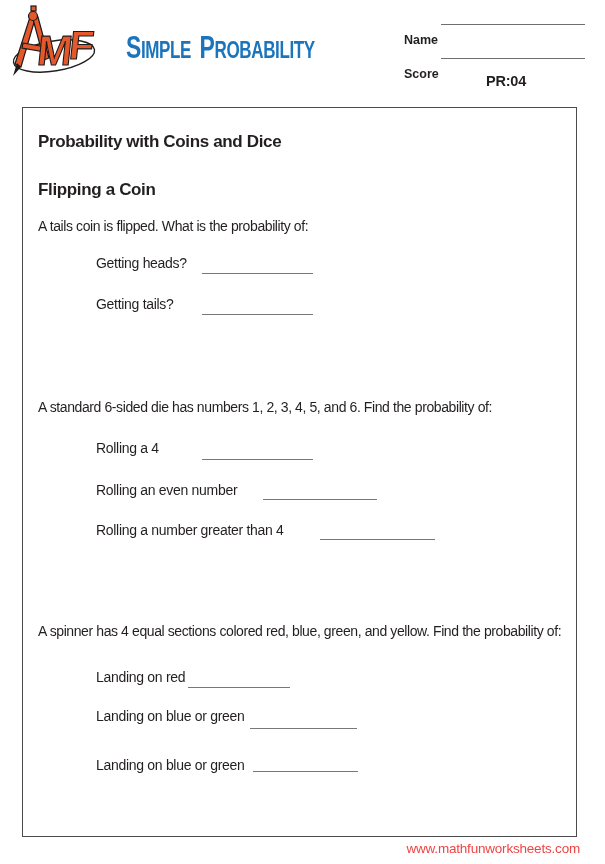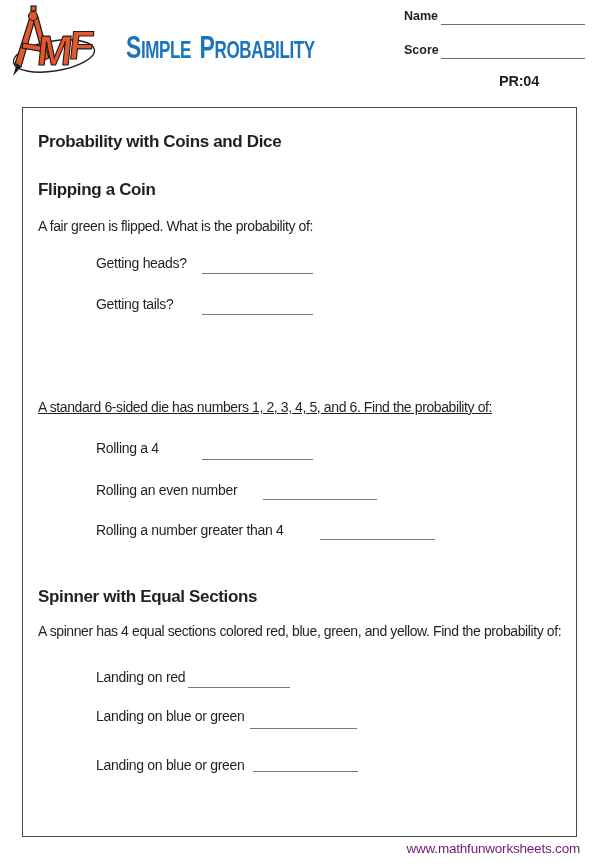--- a/index.html
+++ b/index.html
@@ -21,55 +21,55 @@
   
   .logo{position:absolute;left:8px;top:5px;width:90px;height:74px;}
   .title{
     position:absolute;left:126px;top:30px;
     transform:scaleX(0.74);transform-origin:left top;
     white-space:nowrap;color:var(--blue);font-weight:700;
   }
   .tword{display:inline-block;font-size:23px;text-transform:uppercase;letter-spacing:-0.5px;}
   .tword::first-letter{font-size:31px;}
   .tword+.tword{margin-left:7px;}
-  .hdr-label{position:absolute;font-size:12.5px;font-weight:600;color:var(--text);}
+  .hdr-label{position:absolute;font-size:12.5px;font-weight:600;color:var(--text);margin-top:24px;}
   .hdr-line{position:absolute;width:144px;border-top:1.6px solid #6D6E71;}
   .name-label{left:404px;top:9px;}
   .name-line{left:441px;top:24px;}
   .score-label{left:404px;top:43px;}
   .score-line{left:441px;top:58px;}
-  .code{position:absolute;left:499px;top:73px;font-size:14.5px;font-weight:700;letter-spacing:-0.2px;}
+  .code{position:absolute;left:486px;top:73px;font-size:14.5px;font-weight:700;letter-spacing:-0.2px;}
   
   .box{
     position:absolute;left:22px;top:107px;width:553px;height:728px;
     border:1.5px solid var(--border);background:#fff;
   }
   .h{position:absolute;left:38px;font-size:17px;font-weight:700;letter-spacing:-0.35px;white-space:nowrap;}
   .p{position:absolute;left:38px;width:545px;font-size:14px;letter-spacing:-0.4px;line-height:20px;}
   .lbl{position:absolute;left:96px;font-size:14px;letter-spacing:-0.3px;white-space:nowrap;text-align:center;}
   .ln{position:absolute;border-top:1.6px solid var(--line);}
   .h-main{top:132px;}
   .h-coin{top:180px;}
   .p-coin{top:216px;}
   .lbl-heads{top:255px;} .ln-heads{left:202px;top:273px;width:111px;}
   .lbl-tails{top:296px;} .ln-tails{left:202px;top:314px;width:111px;}
   .h-die{top:358px;}
-  .p-die{top:397px;white-space:nowrap;text-decoration:underline;}
+  .p-die{top:397px;white-space:nowrap;}
   .lbl-r4{top:440px;}    .ln-r4{left:202px;top:459px;width:111px;}
   .lbl-even{top:482px;}  .ln-even{left:263px;top:499px;width:114px;}
   .lbl-gt{top:522px;}    .ln-gt{left:320px;top:539px;width:115px;}
   .h-spin{top:587px;}
   .p-spin{top:621px;}
   .lbl-red{top:669px;}   .ln-red{left:188px;top:687px;width:102px;}
   .lbl-bg1{top:708px;}   .ln-bg1{left:250px;top:728px;width:107px;}
   .lbl-bg2{top:757px;}   .ln-bg2{left:253px;top:771px;width:105px;}
   
   .footer{
     position:absolute;right:25px;top:841px;
-    font-size:13.5px;color:#701a75;letter-spacing:-0.2px;
+    font-size:13.5px;color:#ef4444;letter-spacing:-0.2px;
   }
 </style>
 </head>
 <body>
 
 <div class="page">
 
   <svg class="logo" viewBox="0 0 90 74" xmlns="http://www.w3.org/2000/svg">
     <ellipse cx="46" cy="51" rx="41" ry="15" transform="rotate(-9 46 51)" fill="none" stroke="#231F20" stroke-width="1.4"></ellipse>
     <polygon points="22,12 27,14 13,62 7,59" fill="#E4582C" stroke="#1A1A1A" stroke-width="1.2"></polygon>
@@ -91,35 +91,34 @@
   <div class="hdr-line name-line"></div>
   <div class="hdr-label score-label">Score</div>
   <div class="hdr-line score-line"></div>
   <div class="code">PR:04</div>
 
   <div class="box"></div>
 
   <div class="h h-main">Probability with Coins and Dice</div>
 
   <div class="h h-coin">Flipping a Coin</div>
-  <div class="p p-coin">A fair green is flipped. What is the probability of:</div>
+  <div class="p p-coin">A tails coin is flipped. What is the probability of:</div>
   <div class="lbl lbl-heads">Getting heads?</div>
   <div class="ln ln-heads"></div>
   <div class="lbl lbl-tails">Getting tails?</div>
   <div class="ln ln-tails"></div>
 
   <div class="p p-die">A standard 6-sided die has numbers 1, 2, 3, 4, 5, and 6. Find the probability of:</div>
   <div class="lbl lbl-r4">Rolling a 4</div>
   <div class="ln ln-r4"></div>
   <div class="lbl lbl-even">Rolling an even number</div>
   <div class="ln ln-even"></div>
   <div class="lbl lbl-gt">Rolling a number greater than 4</div>
   <div class="ln ln-gt"></div>
 
-  <div class="h h-spin">Spinner with Equal Sections</div>
   <div class="p p-spin">A spinner has 4 equal sections colored red, blue, green, and yellow. Find the probability of:</div>
   <div class="lbl lbl-red">Landing on red</div>
   <div class="ln ln-red"></div>
   <div class="lbl lbl-bg1">Landing on blue or green</div>
   <div class="ln ln-bg1"></div>
   <div class="lbl lbl-bg2">Landing on blue or green</div>
   <div class="ln ln-bg2"></div>
 
   <div class="footer">www.mathfunworksheets.com</div>
 

